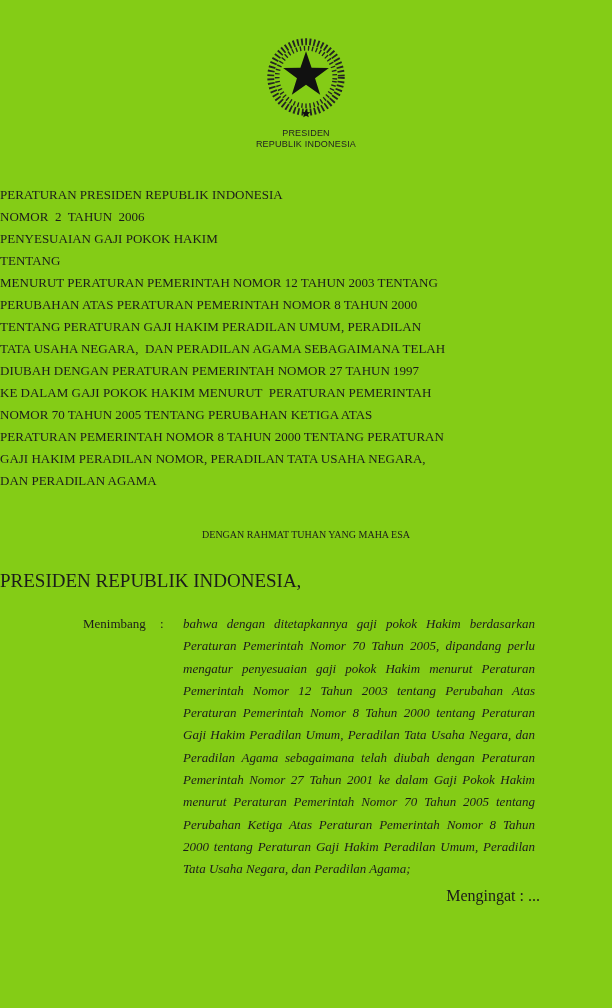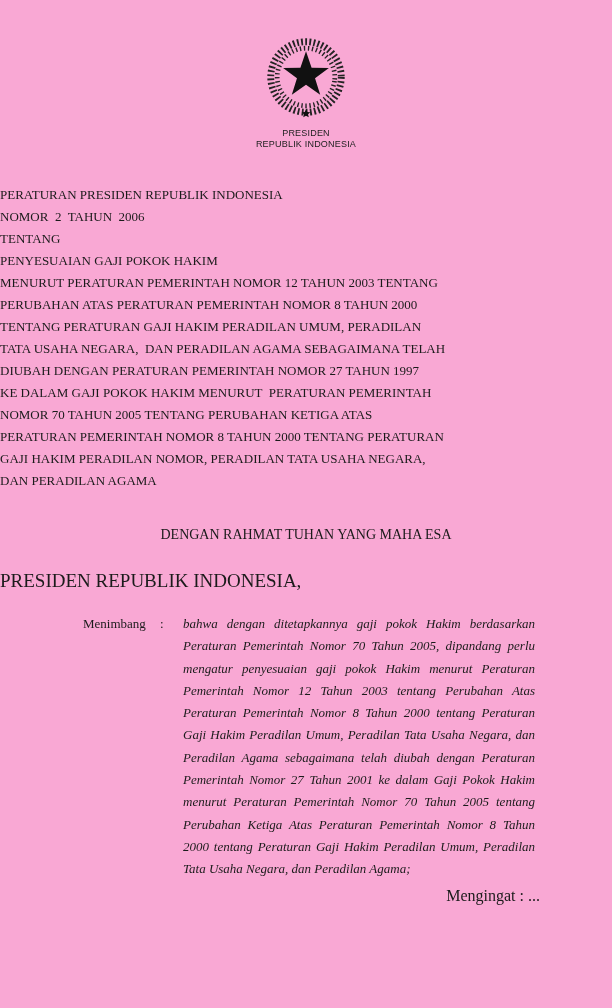--- a/index.html
+++ b/index.html
@@ -4,21 +4,21 @@
 <style>
   html, body {
     margin: 0;
     padding: 0;
     background: #ffffff;
   }
   .page {
     position: relative;
     width: 612px;
     height: 1008px;
-    background: #f9a8d4;
+    background: #84cc16;
     color: #1b1b1b;
     font-family: "Liberation Serif", serif;
     overflow: hidden;
   }
   
   .emblem {
     position: absolute;
     top: 34px;
     left: 0;
     width: 100%;
@@ -51,21 +51,21 @@
     white-space: pre-wrap;
     color: #1b1b1b;
   }
   
   .invocation {
     position: absolute;
     top: 524px;
     left: 0;
     width: 100%;
     text-align: center;
-    font-size: 14px;
+    font-size: 10px;
     line-height: 22px;
   }
   .authority {
     position: absolute;
     top: 570px;
     left: 0;
     width: 100%;
     text-align: left;
     font-size: 19px;
     line-height: 22px;
@@ -122,22 +122,22 @@
     </svg>
     <div class="emblem-caption">
       <div>PRESIDEN</div>
       <div>REPUBLIK INDONESIA</div>
     </div>
   </div>
 
   <div class="title-block">
     <div class="title-line">PERATURAN PRESIDEN REPUBLIK INDONESIA</div>
     <div class="title-line">NOMOR  2  TAHUN  2006</div>
+    <div class="title-line">PENYESUAIAN GAJI POKOK HAKIM</div>
     <div class="title-line">TENTANG</div>
-    <div class="title-line">PENYESUAIAN GAJI POKOK HAKIM</div>
     <div class="title-line">MENURUT PERATURAN PEMERINTAH NOMOR 12 TAHUN 2003 TENTANG</div>
     <div class="title-line">PERUBAHAN ATAS PERATURAN PEMERINTAH NOMOR 8 TAHUN 2000</div>
     <div class="title-line">TENTANG PERATURAN GAJI HAKIM PERADILAN UMUM, PERADILAN</div>
     <div class="title-line">TATA USAHA NEGARA,  DAN PERADILAN AGAMA SEBAGAIMANA TELAH</div>
     <div class="title-line">DIUBAH DENGAN PERATURAN PEMERINTAH NOMOR 27 TAHUN 1997</div>
     <div class="title-line">KE DALAM GAJI POKOK HAKIM MENURUT  PERATURAN PEMERINTAH</div>
     <div class="title-line">NOMOR 70 TAHUN 2005 TENTANG PERUBAHAN KETIGA ATAS</div>
     <div class="title-line">PERATURAN PEMERINTAH NOMOR 8 TAHUN 2000 TENTANG PERATURAN</div>
     <div class="title-line">GAJI HAKIM PERADILAN NOMOR, PERADILAN TATA USAHA NEGARA,</div>
     <div class="title-line">DAN PERADILAN AGAMA</div>

